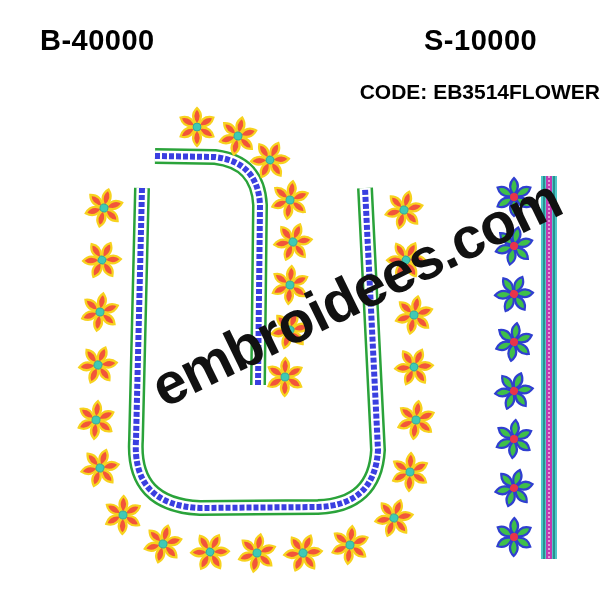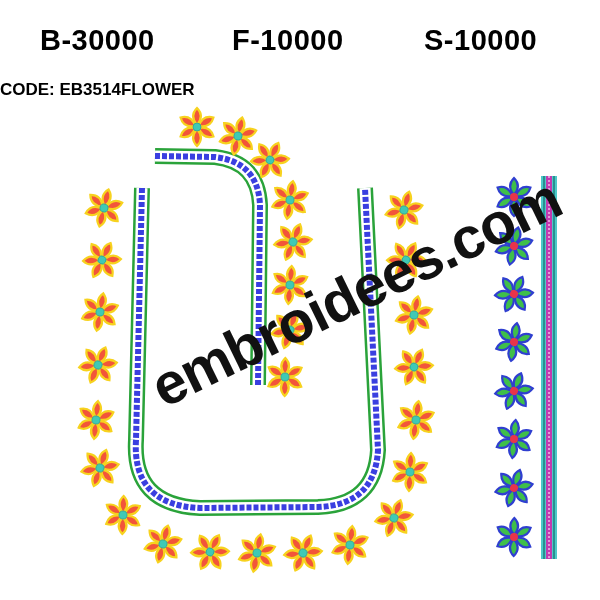--- a/index.html
+++ b/index.html
@@ -2,31 +2,30 @@
 <html><head>
 <meta charset="utf-8">
 <style>
   html, body { margin:0; padding:0; background:#ffffff; }
   body { width:600px; height:600px; position:relative; overflow:hidden; font-family:"Liberation Sans", "DejaVu Sans", sans-serif; }
   .sizes { position:absolute; top:24px; left:0; width:600px; height:40px; }
   .sizes span { position:absolute; top:0; font-size:29px; font-weight:bold; color:#000; letter-spacing:0.5px; }
   #size-b { left:40px; }
   #size-f { left:232px; }
   #size-s { left:424px; }
-  .code { position:absolute; top:80px; left:0; width:600px; text-align:left; font-size:17px; font-weight:bold; color:#000; }
+  .code { position:absolute; top:80px; left:0; width:600px; text-align:right; font-size:21px; font-weight:bold; color:#000; }
   svg.art { position:absolute; left:0; top:0; }
   .watermark { position:absolute; left:140px; top:360px; font-size:58px; font-weight:bold; color:#111;
                transform-origin:0 0; transform:rotate(-26deg); letter-spacing:-1px; white-space:nowrap; }
 </style>
 </head>
 <body>
 
 <div class="sizes">
-  <span id="size-b">B-30000</span>
-  <span id="size-f">F-10000</span>
+  <span id="size-b">B-40000</span>
   <span id="size-s">S-10000</span>
 </div>
 <div class="code">CODE: EB3514FLOWER</div>
 
 <svg class="art" width="600" height="600" viewBox="0 0 600 600">
   <defs>
     <pattern id="beads" width="7" height="7" patternUnits="userSpaceOnUse">
       <rect width="7" height="7" fill="#ffffff"></rect>
       <circle cx="3.5" cy="3.5" r="2.6" fill="#3a3fe0"></circle>
     </pattern>

